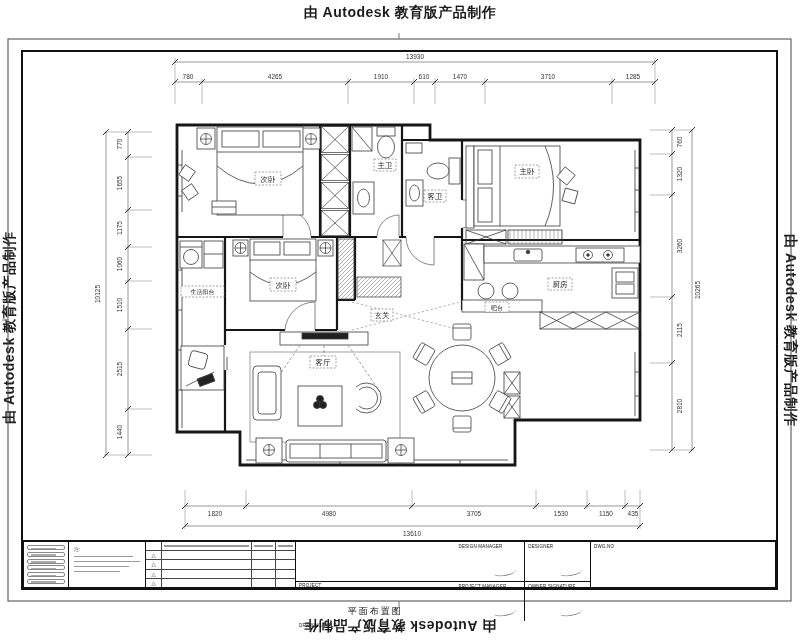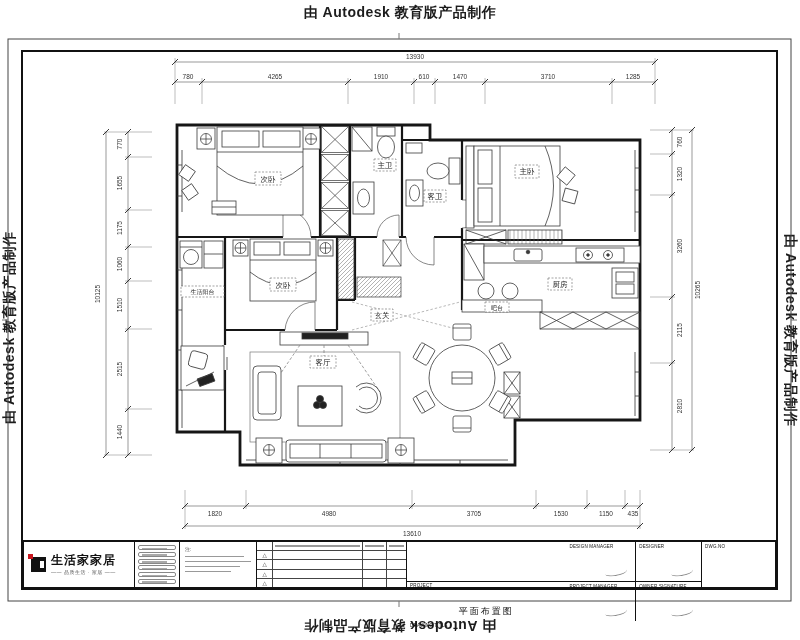--- a/index.html
+++ b/index.html
@@ -365,30 +365,20 @@
           <text class="roomtxt small" x="497" y="309.5">吧台</text>
         </g>
       <g>
           <rect x="371" y="309" width="22" height="12" fill="#fff" stroke="#666" stroke-width="0.6" stroke-dasharray="2,1.5"></rect>
           <text class="roomtxt" x="382" y="318">玄关</text>
         </g>
     </g>
   </svg>
 
   <div class="tb">
-    <div class="tb-logo">
-      <div class="logo-mark">
-          <span class="red"></span>
-          <span class="notch"></span>
-        </div>
-      <div class="logo-txt">
-        <div class="brand">生活家家居</div>
-        <div class="tagline">—— 品质生活 · 家居 ——</div>
-      </div>
-    </div>
     <div class="tb-codes">
       <div class="codebox">
           <i></i>
         </div>
       <div class="codebox">
           <i></i>
         </div>
       <div class="codebox">
           <i></i>
         </div>

